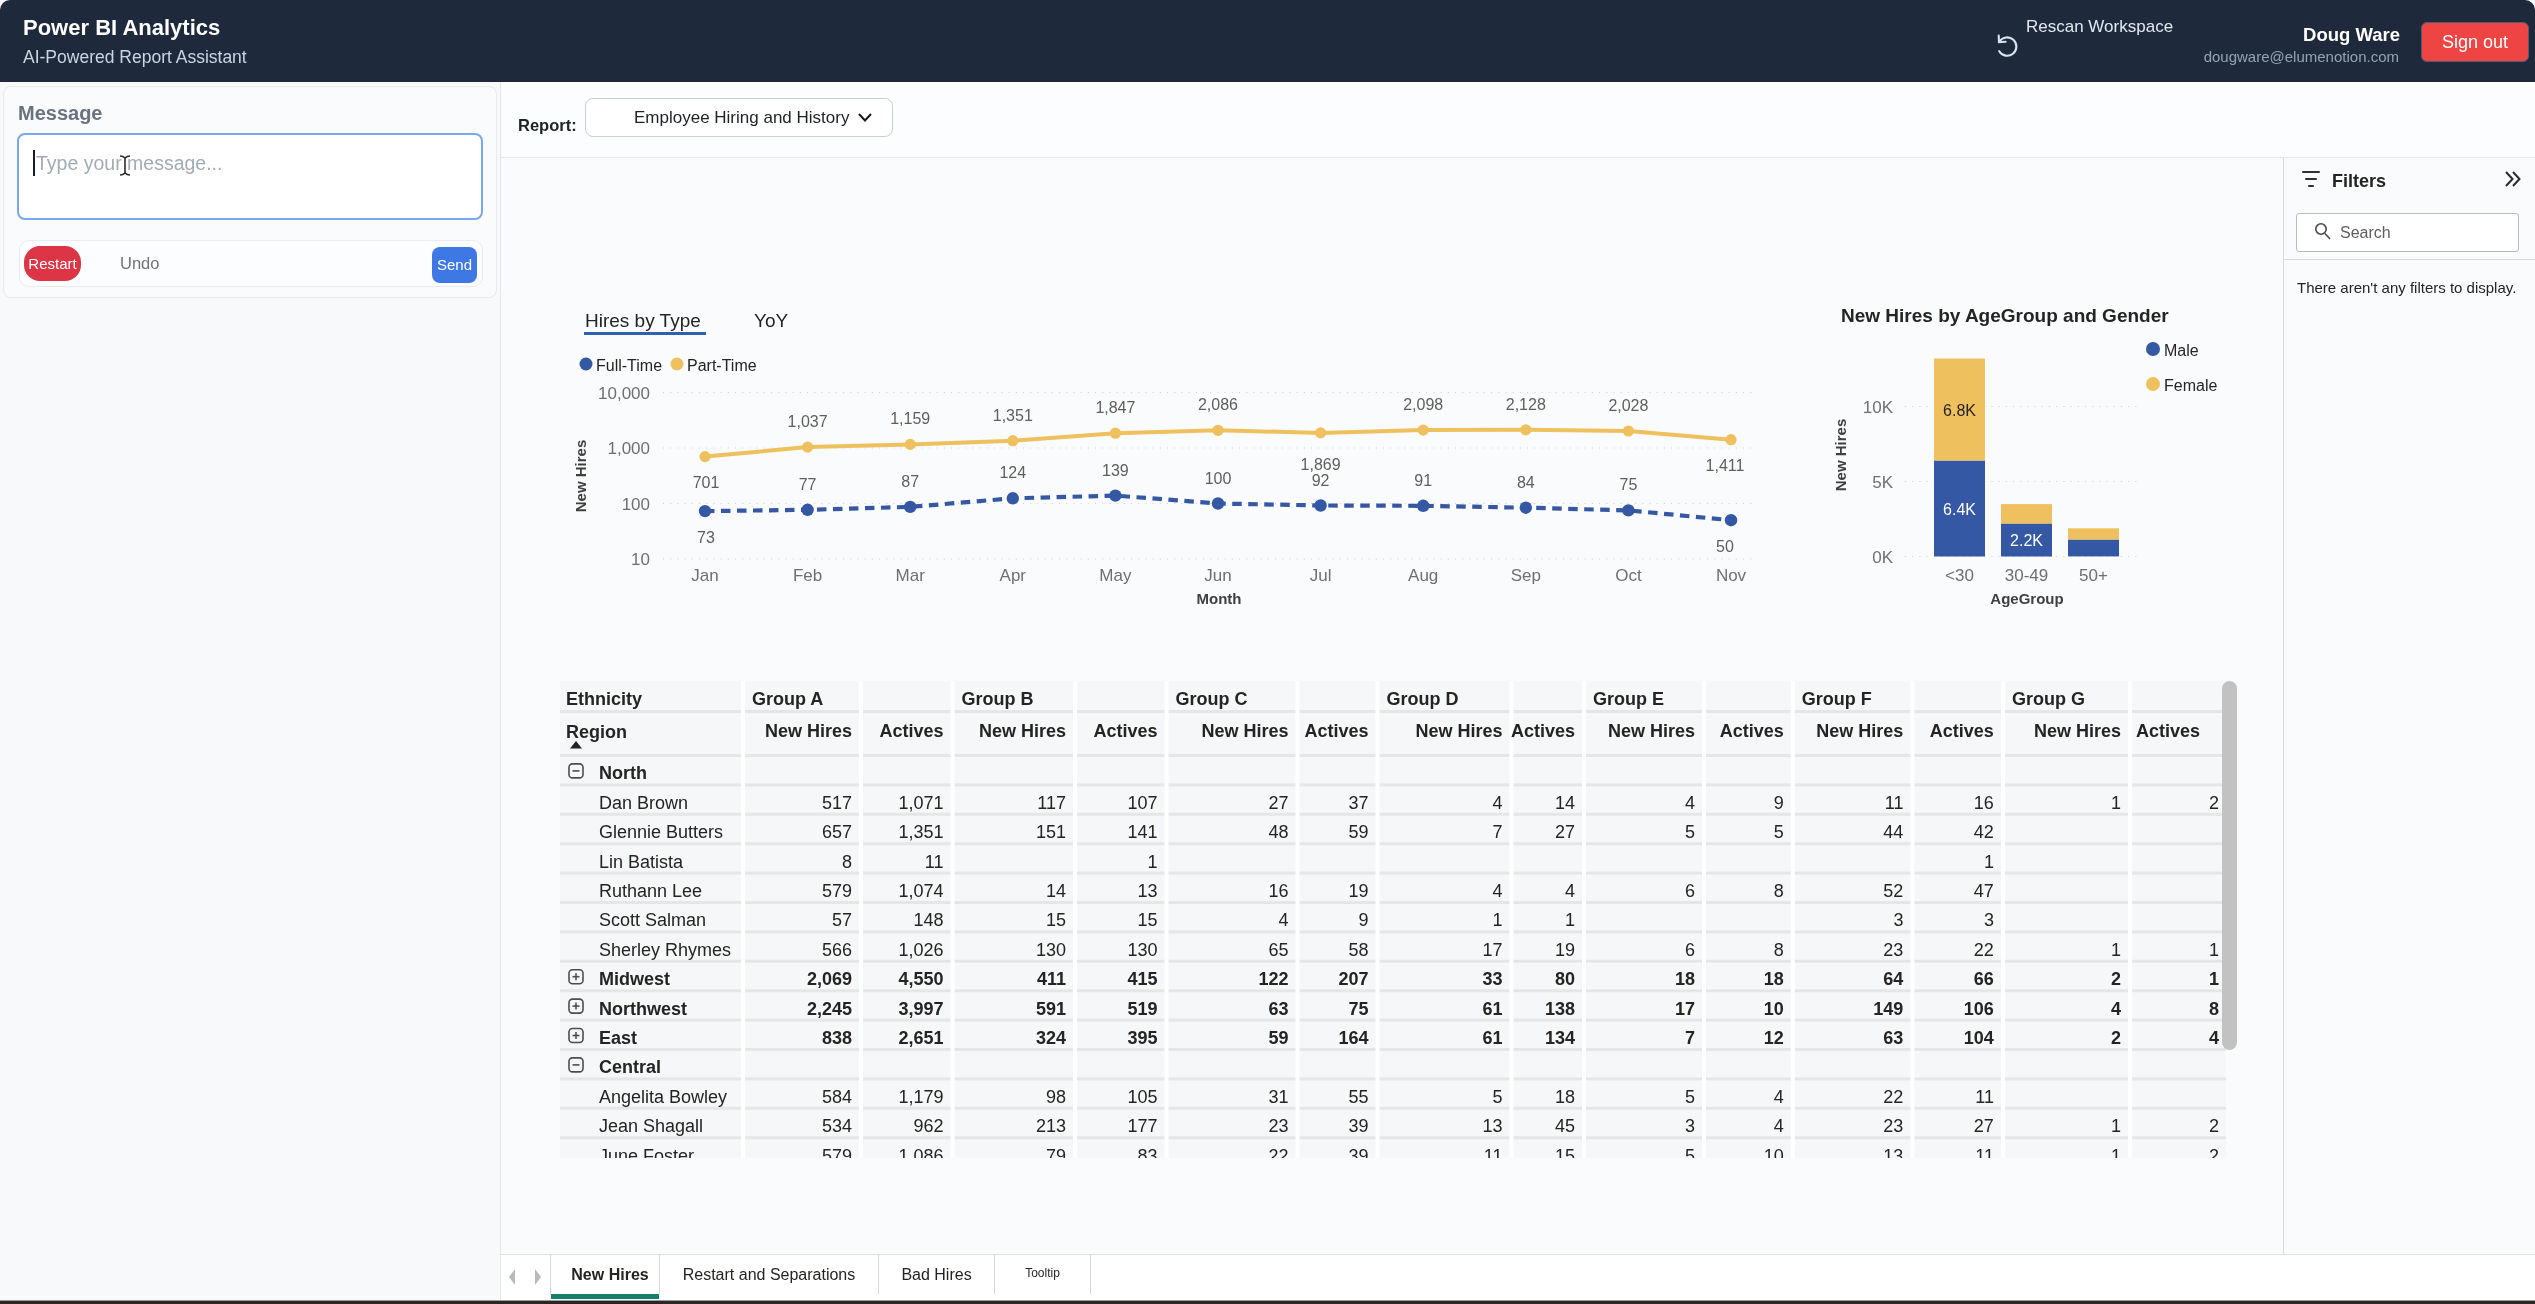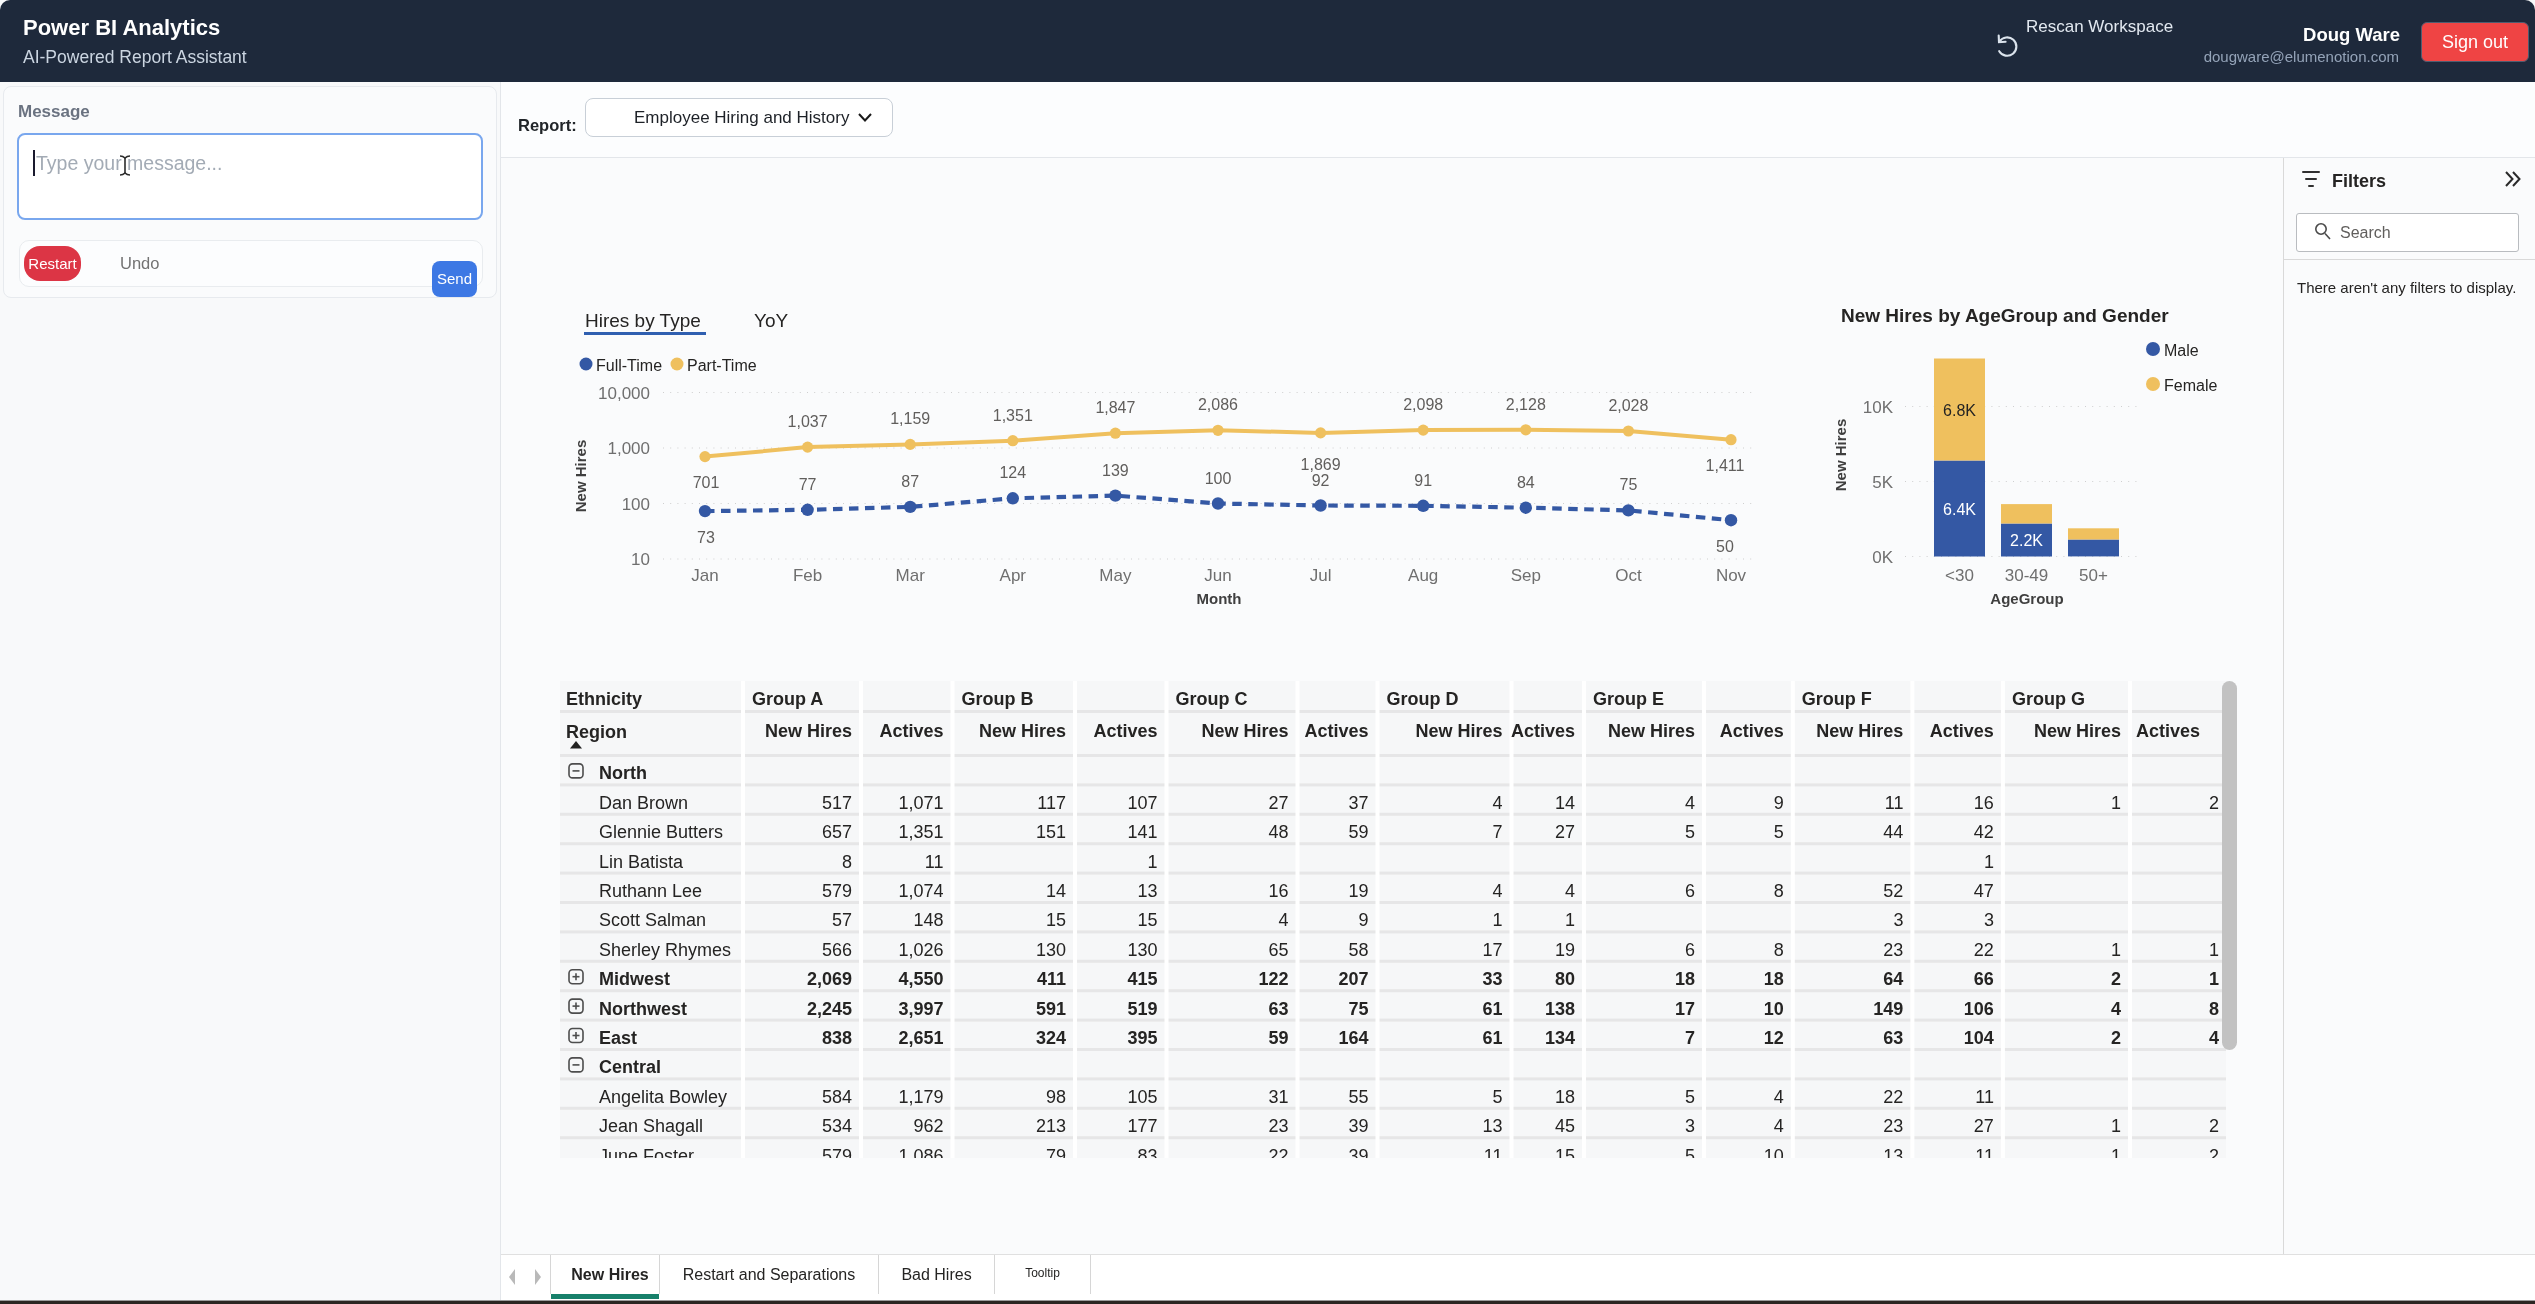--- a/index.html
+++ b/index.html
@@ -16,28 +16,28 @@
 <path d="M 1999.5 41.5 A 9.2 9.2 0 1 1 1999.2 51.2"></path>
 <path d="M 1998.7 35.5 L 1999.0 42.2 L 2005.6 41.8" fill="none"></path>
 </g>
   </svg>
 <div class="abs" style="left:2026px;top:17px;color:#e2e8f0;font-size:17px;">Rescan Workspace</div>
 <div class="abs" style="left:2150px;top:24px;width:250px;text-align:right;color:#fff;font-size:18.5px;font-weight:bold;">Doug Ware</div>
 <div class="abs" style="left:2149px;top:48px;width:250px;text-align:right;color:#94a3b8;font-size:15px;">dougware@elumenotion.com</div>
 <div class="abs" style="left:2421px;top:22px;width:108px;height:40px;background:#ef4444;border:1px solid #4e5d71;border-radius:6px;color:#fff;font-size:18px;text-align:center;line-height:38px;">Sign out</div>
 
 <div class="abs" style="left:3px;top:86px;width:494px;height:212px;background:#fafbfc;border:1px solid #e7eaee;border-radius:8px;"></div>
-<div class="abs" style="left:18px;top:102px;color:#6a7280;font-size:17px;font-weight:bold;">Message</div>
+<div class="abs" style="left:18px;top:102px;color:#6a7280;font-size:20px;font-weight:bold;">Message</div>
 <div class="abs" style="left:17px;top:133px;width:466px;height:87px;background:#fff;border:2px solid #79a7ee;border-radius:8px;"></div>
 <div class="abs" style="left:36px;top:152px;color:#a3abb5;font-size:19.5px;">Type your message...</div>
 <div class="abs" style="left:33px;top:150px;width:2px;height:26px;background:#1a1a2e;"></div>
 <div class="abs" style="left:19px;top:240px;width:464px;height:47px;background:#fcfdfe;border:1px solid #e9ecef;border-radius:10px;"></div>
 <div class="abs" style="left:24px;top:246px;width:57px;height:35px;background:#dc3545;border-radius:16px;color:#fff;font-size:15px;text-align:center;line-height:35px;">Restart</div>
 <div class="abs" style="left:93px;top:254px;color:#737373;font-size:16.5px;margin-left:27px;">Undo</div>
-<div class="abs" style="left:432px;top:247px;width:45px;height:36px;background:#3d78e4;border-radius:8px;color:#fff;font-size:15px;text-align:center;line-height:36px;margin-top:14px;">Send</div>
+<div class="abs" style="left:432px;top:247px;width:45px;height:36px;background:#3d78e4;border-radius:8px;color:#fff;font-size:15px;text-align:center;line-height:36px;">Send</div>
 
 <svg class="abs" style="left:117px;top:154px;" width="16" height="24">
 <g stroke="#2b2b2b" stroke-width="1.6" fill="none">
 <path d="M 3 2 Q 6 2 8 4 Q 10 2 13 2"></path>
       <path d="M 3 21 Q 6 21 8 19 Q 10 21 13 21"></path>
       <line x1="8" y1="4" x2="8" y2="19"></line>
     </g>
   </svg>
 
 <div class="abs" style="left:500px;top:82px;width:1px;height:1218px;background:#e3e6ea;"></div>

